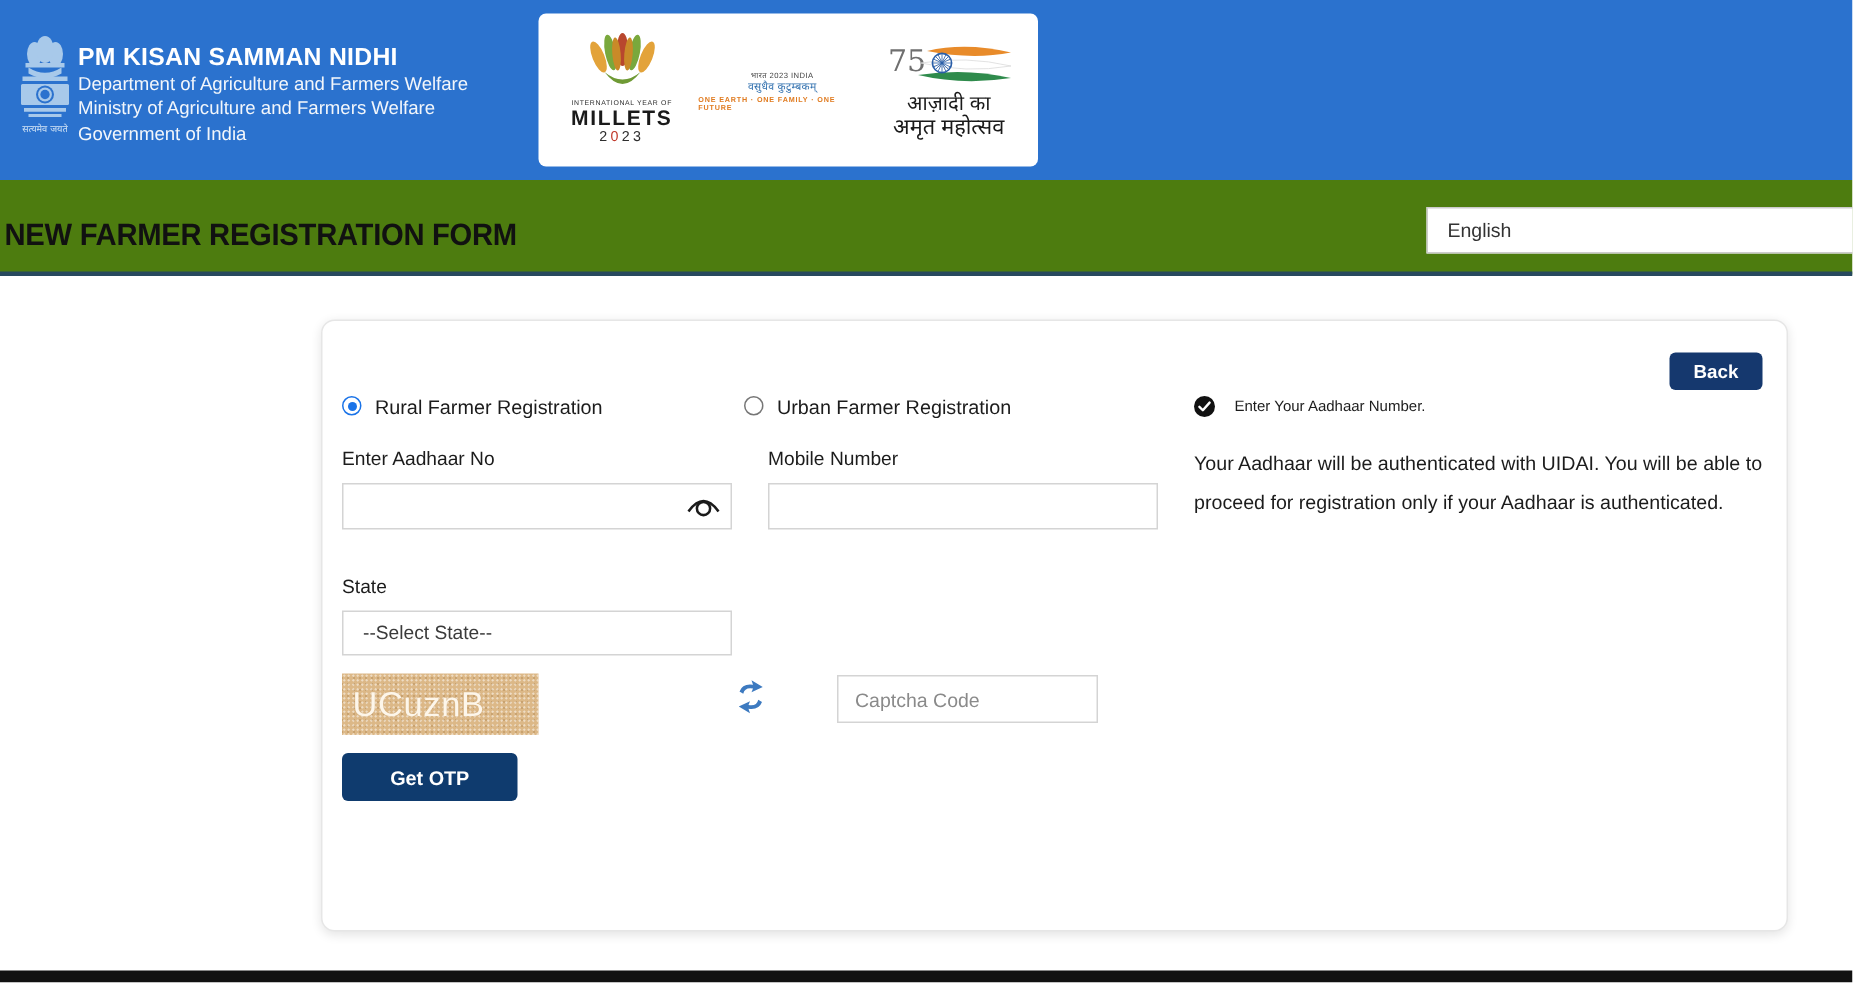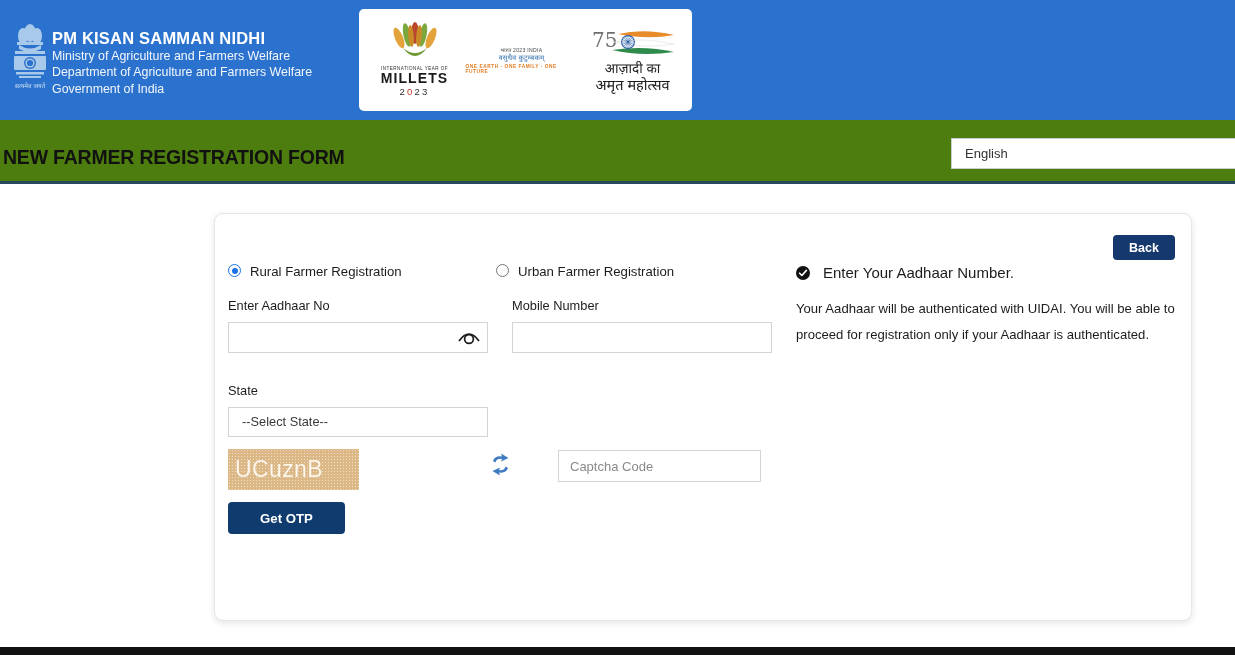--- a/index.html
+++ b/index.html
@@ -196,21 +196,21 @@
     font-family: "Liberation Sans", sans-serif;
     font-size: 13px;
     color: #333;
     padding: 0 11px;
     outline: none;
   }
   .txt-input::placeholder { color: #8a8a8a; }
 
   .in-aadhaar { left: 228px; top: 322px; width: 260px; height: 31px; padding-right: 34px; }
   .in-mobile  { left: 512px; top: 322px; width: 260px; height: 31px; }
-  .in-captcha { left: 558px; top: 450px; width: 203px; height: 32px; }
+  .in-captcha { left: 558px; top: 450px; width: 174px; height: 32px; }
 
   .eye-icon {
     position: absolute;
     left: 456px; top: 327px;
     width: 26px; height: 21px;
     cursor: pointer;
   }
 
   .state-select {
     position: absolute;
@@ -275,21 +275,21 @@
 
   
   .info-head {
     position: absolute;
     left: 796px; top: 264px;
     display: flex;
     align-items: center;
   }
   .check-icon { width: 14px; height: 14px; flex: none; }
   .info-head-txt {
-    font-size: 15px;
+    font-size: 10px;
     color: #1c1c1c;
     margin-left: 13px;
     white-space: nowrap;
   }
   .info-body {
     position: absolute;
     left: 796px; top: 296px;
     width: 386px;
     font-size: 13.1px;
     line-height: 26px;
@@ -336,22 +336,22 @@
           <rect x="30" y="40" width="6" height="6" rx="1"></rect>
           <rect x="10" y="52" width="28" height="2.5"></rect>
           <rect x="13" y="56" width="22" height="2"></rect>
         </g>
         <text x="24" y="68" font-size="6.2" fill="#cfe2f5" text-anchor="middle" font-family="DejaVu Sans, sans-serif">सत्यमेव जयते</text>
       </svg>
     </div>
 
     <div class="brand">
       <div class="brand-title">PM KISAN SAMMAN NIDHI</div>
+      <div class="brand-line">Department of Agriculture and Farmers Welfare</div>
       <div class="brand-line">Ministry of Agriculture and Farmers Welfare</div>
-      <div class="brand-line">Department of Agriculture and Farmers Welfare</div>
       <div class="brand-line">Government of India</div>
     </div>
 
     <div class="logo-panel">
 
       <div class="logo-cell millet-cell">
         <svg width="56" height="42" viewBox="0 0 56 42" xmlns="http://www.w3.org/2000/svg">
           <g fill="#e3a33a">
             <ellipse cx="12" cy="16" rx="4" ry="11" transform="rotate(-22 12 16)"></ellipse>
             <ellipse cx="44" cy="16" rx="4" ry="11" transform="rotate(22 44 16)"></ellipse>

